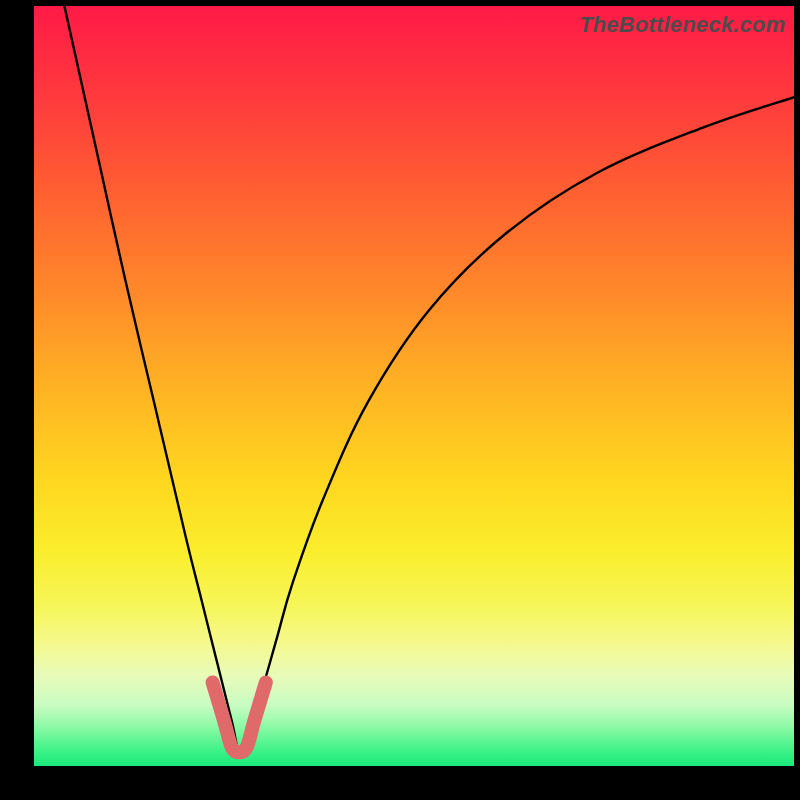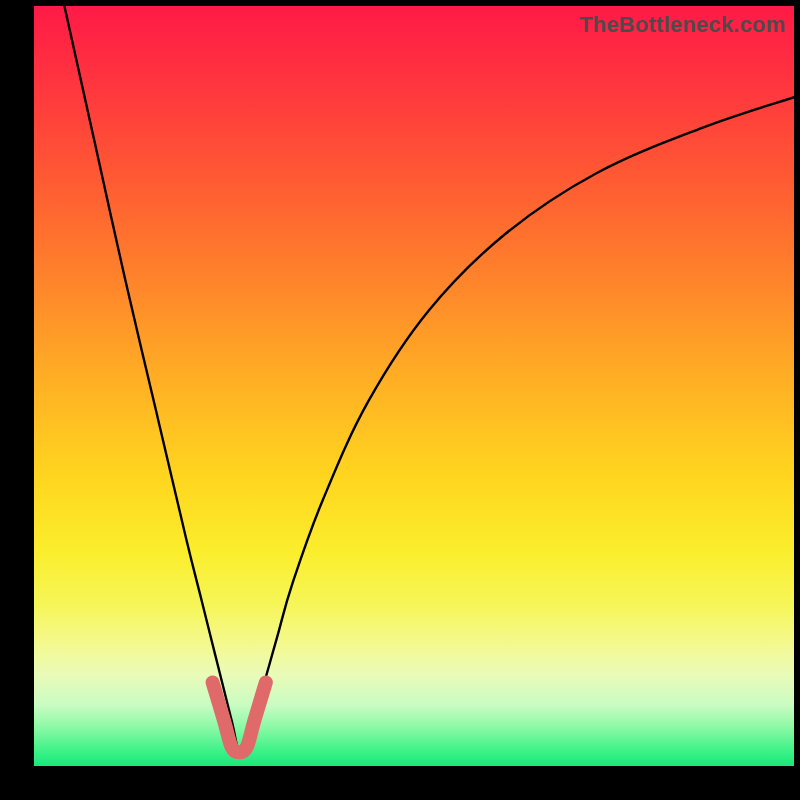--- a/index.html
+++ b/index.html
@@ -25,20 +25,21 @@
       #ffd61f 62%,
       #faee2d 72%,
       #f6f65a 79%,
       #f4f98f 84%,
       #e9fbb9 88%,
       #c9fcc2 92%,
       #89f9a4 95%,
       #3ef288 98%,
       #18e87a 100%
     );
+    font-style: italic;
   }
   .watermark {
     position: absolute;
     top: 6px;
     right: 8px;
     font-family: Arial, Helvetica, sans-serif;
     font-size: 22px;
     font-weight: 600;
     color: #4b4b4b;
     letter-spacing: 0.2px;

